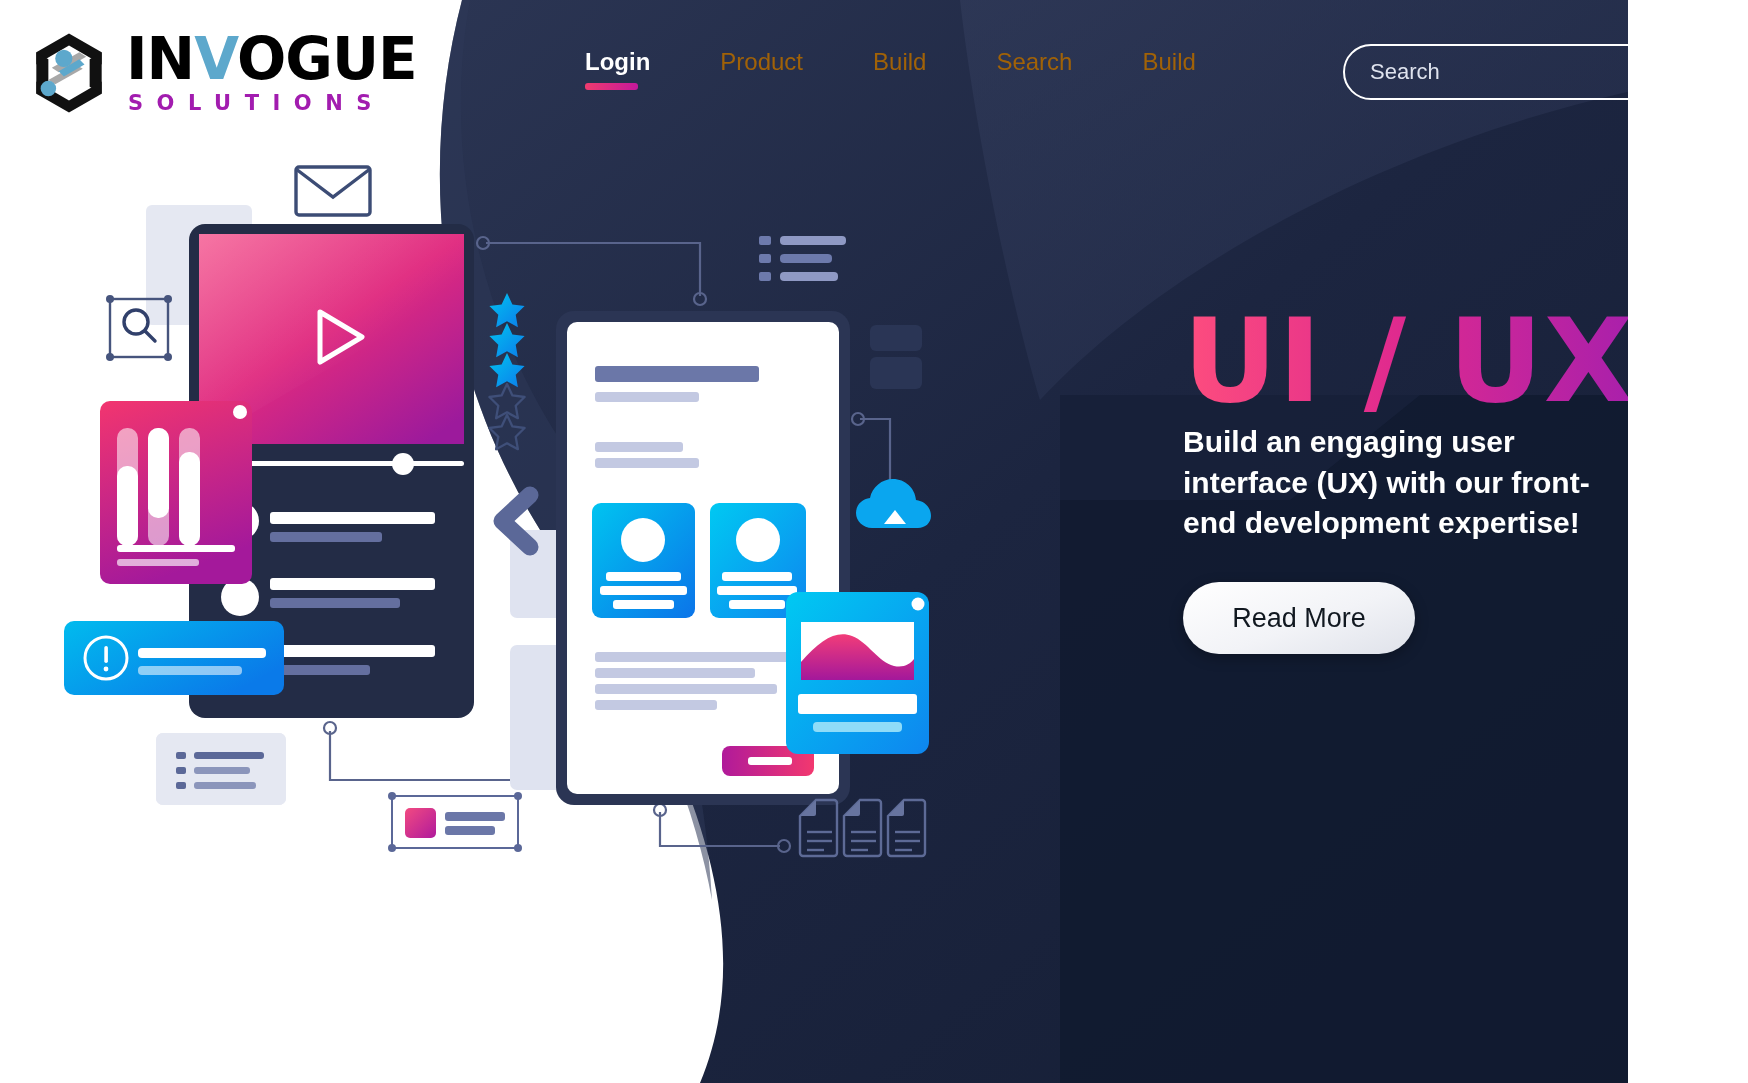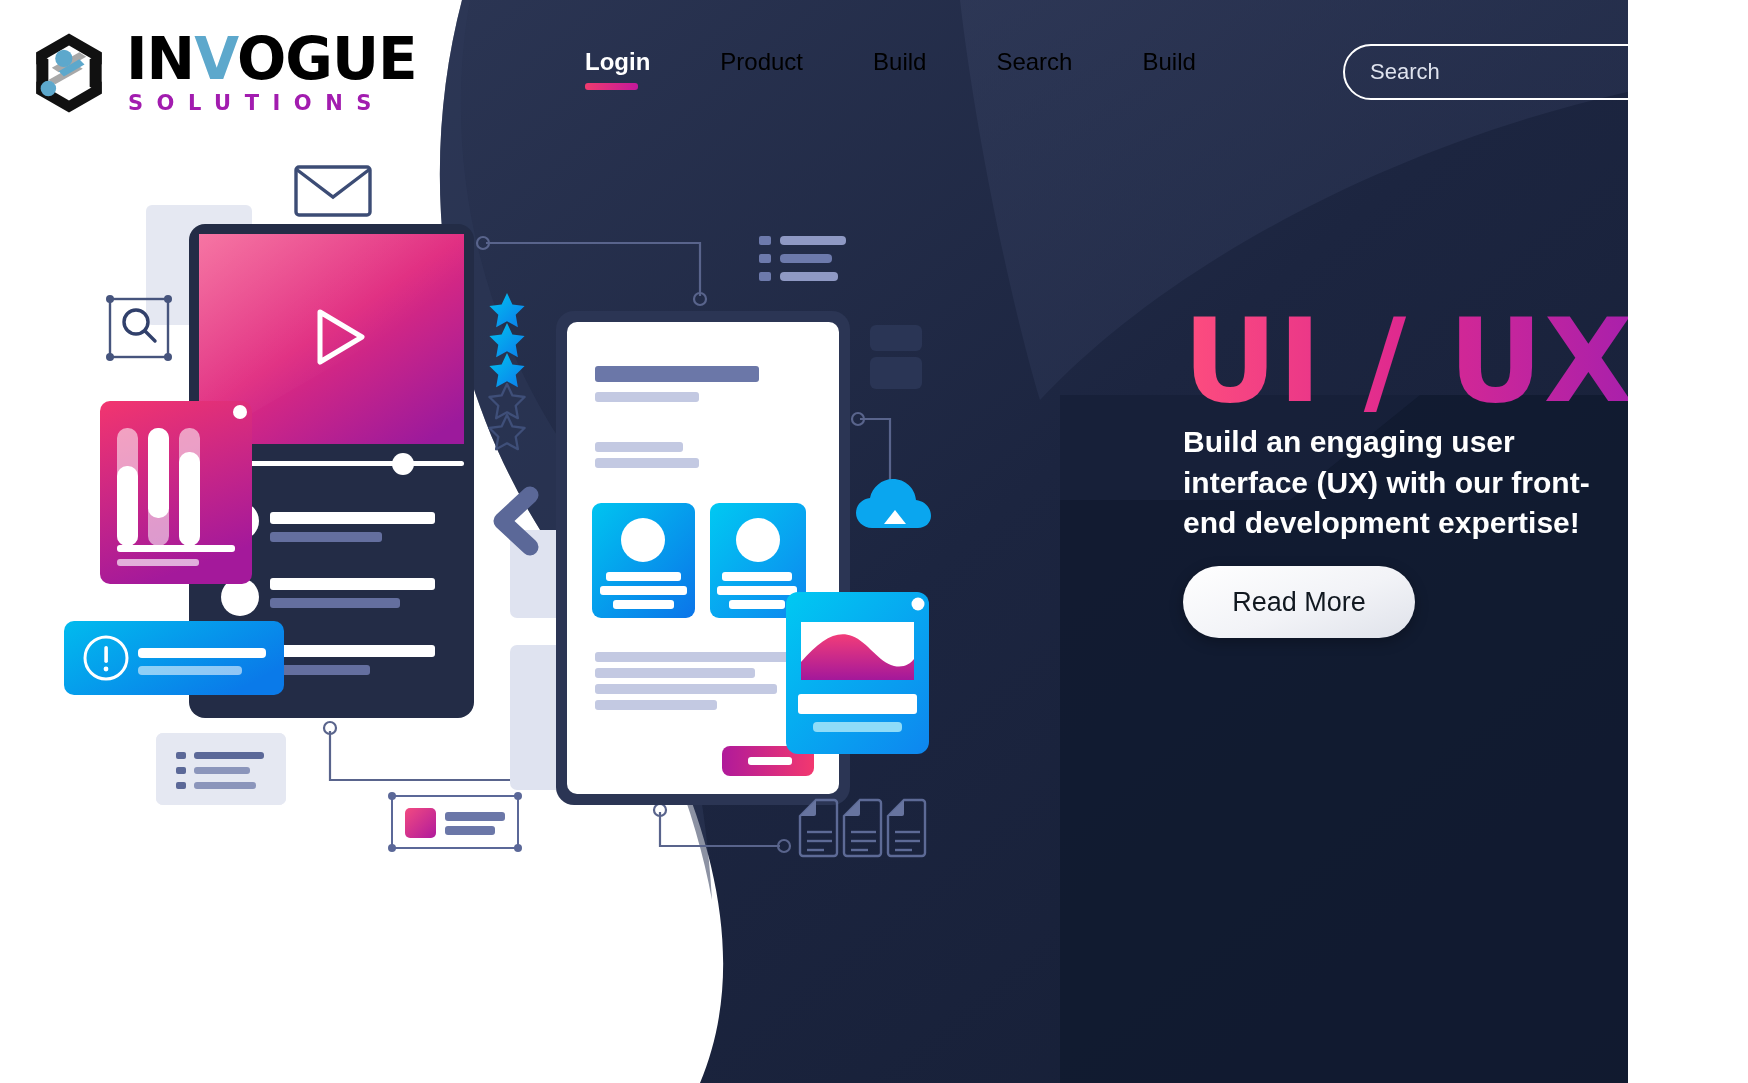--- a/index.html
+++ b/index.html
@@ -28,21 +28,21 @@
     font-family:"DejaVu Sans", sans-serif; line-height:0.95;
   }
   .logo-main .v { color:#5da8cc; }
   .logo-sub {
     font-size:21px; font-weight:bold; letter-spacing:13.5px; color:#a21caf;
     font-family:"DejaVu Sans", sans-serif; margin-top:5px; text-indent:2px;
   }
 
   .nav { position:absolute; left:585px; top:48px; display:flex; align-items:flex-start; gap:0; }
   .nav-item {
-    position:relative; color:#000000; font-size:24px; font-weight:400;
+    position:relative; color:#a16207; font-size:24px; font-weight:400;
     padding:0 0 14px 0; cursor:pointer; white-space:nowrap;
   }
   .nav-gap { width:70px; }
   .nav-item.active { font-weight:bold; color:#ffffff; }
   .nav-underline {
     position:absolute; left:0; bottom:0; width:53px; height:7px; border-radius:3px;
     background:linear-gradient(90deg,#ef3b6e 0%,#c5189b 100%);
   }
 
   .search-box {
@@ -65,21 +65,21 @@
     font-family:"DejaVu Sans", sans-serif;
     background:linear-gradient(90deg,#fd4d7e 0%,#e02a8e 45%,#a41fae 100%);
     -webkit-background-clip:text; background-clip:text; color:transparent;
     white-space:nowrap;
   }
   .hero-body {
     color:#ffffff; font-size:30px; font-weight:bold;
     line-height:1.36; width:410px;
   }
   .hero-btn {
-    margin-top:22px; display:inline-flex; align-items:center; justify-content:center;
+    margin-top:38px; display:inline-flex; align-items:center; justify-content:center;
     width:232px; height:72px; border-radius:40px; border:none; cursor:pointer;
     background:linear-gradient(160deg,#ffffff 0%,#f2f3f7 55%,#dfe2ea 100%);
     color:#111820; font-size:27px; font-family:"Liberation Sans", sans-serif;
     box-shadow:0 4px 14px rgba(0,0,0,0.28);
   }
 
   
   .illus { position:absolute; left:0; top:0; width:1060px; height:1083px; z-index:20; }
   .illus svg { display:block; }
 </style>

